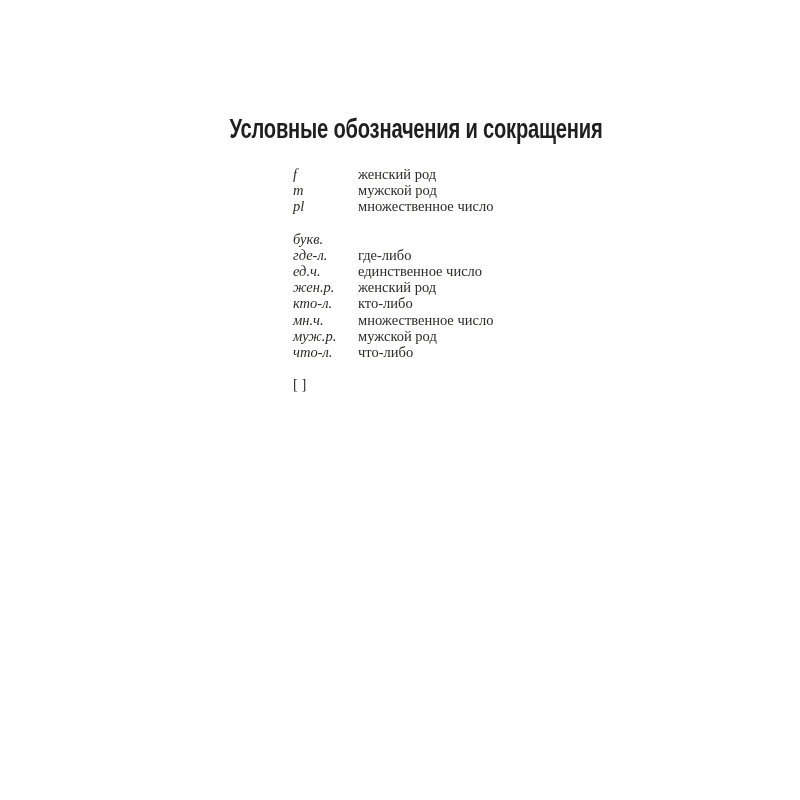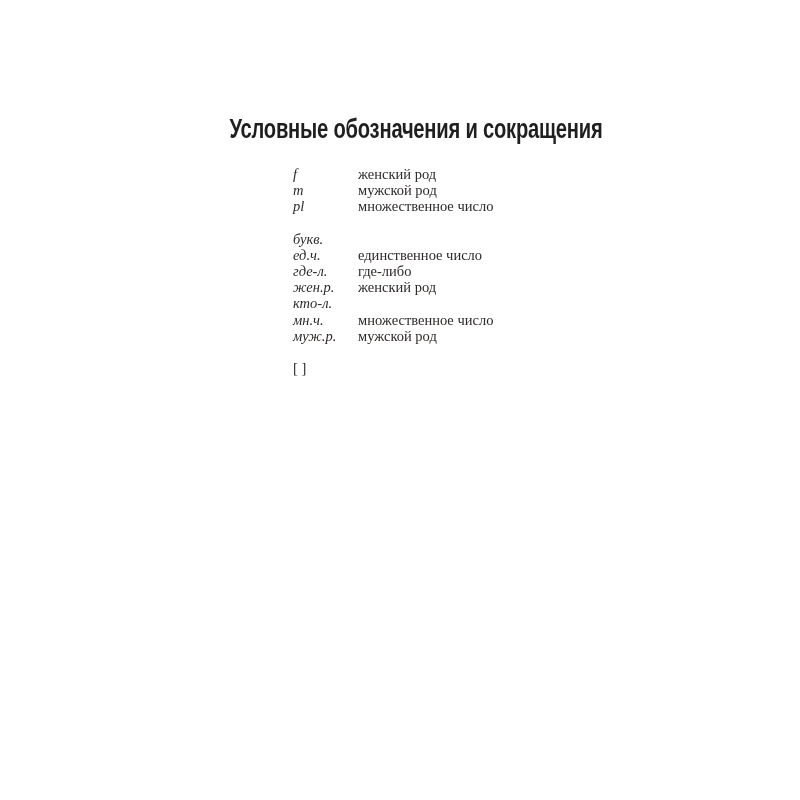--- a/index.html
+++ b/index.html
@@ -82,41 +82,46 @@
         <div class="row">
           <span class="abbr it">pl</span>
           <span class="def">множественное число</span>
         </div>
       </div>
       <div class="group">
         <div class="row">
           <span class="abbr it">букв.</span>
         </div>
         <div class="row">
+          <span class="abbr it">где-л.</span>
+          <span class="def">где-либо</span>
+        </div>
+        <div class="row">
           <span class="abbr it">ед.ч.</span>
           <span class="def">единственное число</span>
-        </div>
-        <div class="row">
-          <span class="abbr it">где-л.</span>
-          <span class="def">где-либо</span>
         </div>
         <div class="row">
           <span class="abbr it">жен.р.</span>
           <span class="def">женский род</span>
         </div>
         <div class="row">
           <span class="abbr it">кто-л.</span>
+          <span class="def">кто-либо</span>
         </div>
         <div class="row">
           <span class="abbr it">мн.ч.</span>
           <span class="def">множественное число</span>
         </div>
         <div class="row">
           <span class="abbr it">муж.р.</span>
           <span class="def">мужской род</span>
+        </div>
+        <div class="row">
+          <span class="abbr it">что-л.</span>
+          <span class="def">что-либо</span>
         </div>
       </div>
       <div class="group">
         <div class="row">
           <span class="abbr">[ ]</span>
         </div>
       </div>
     </div>
 </div>
 

